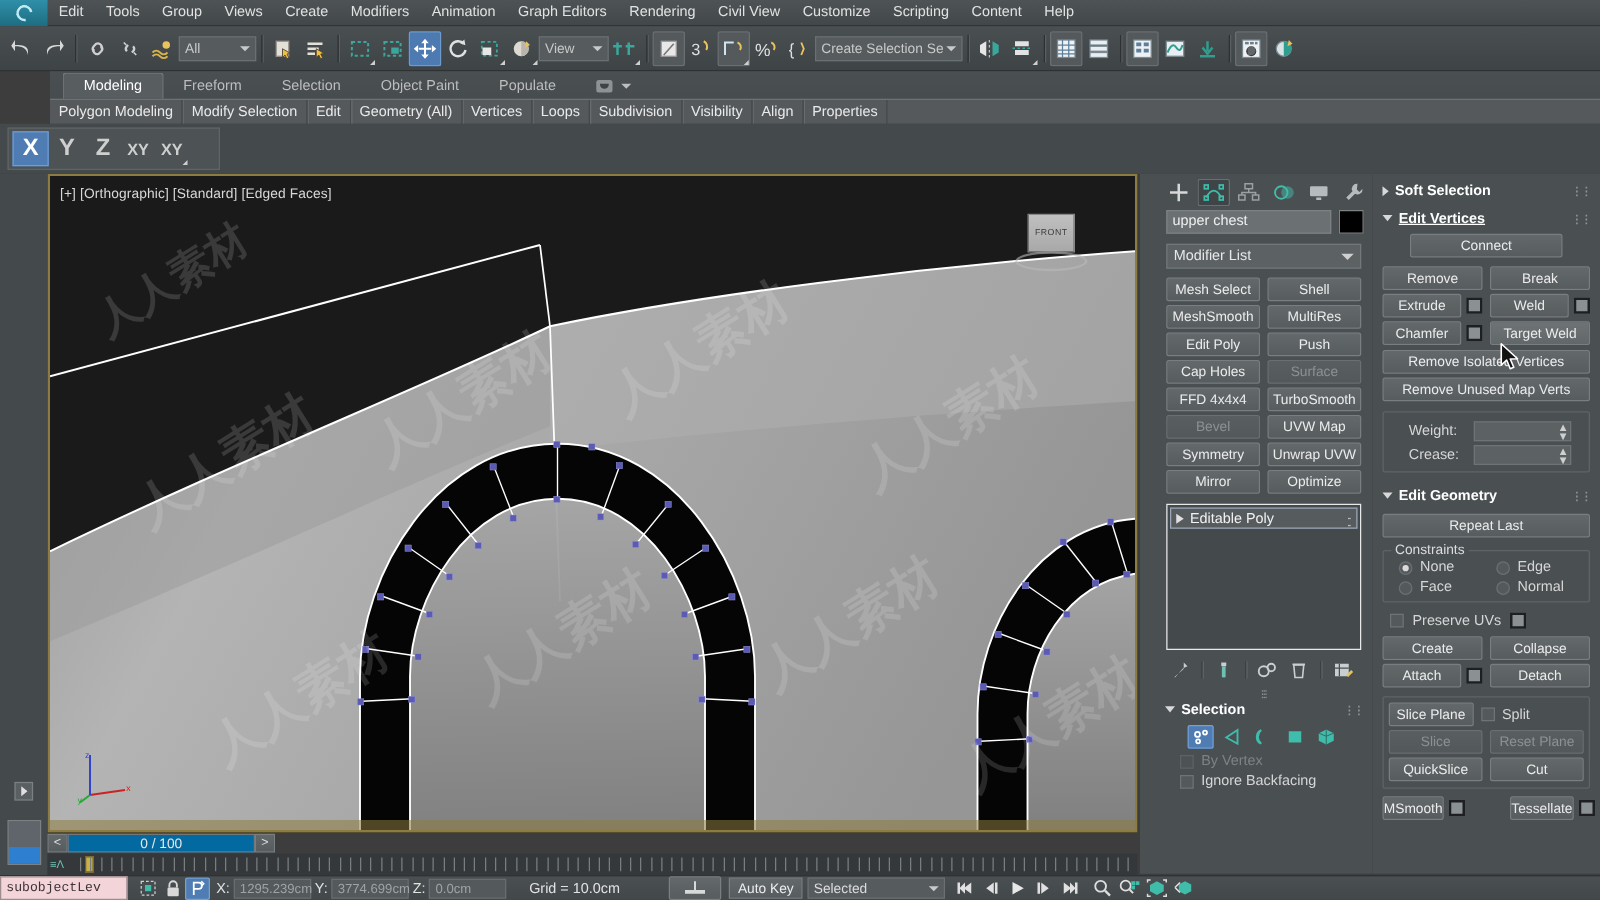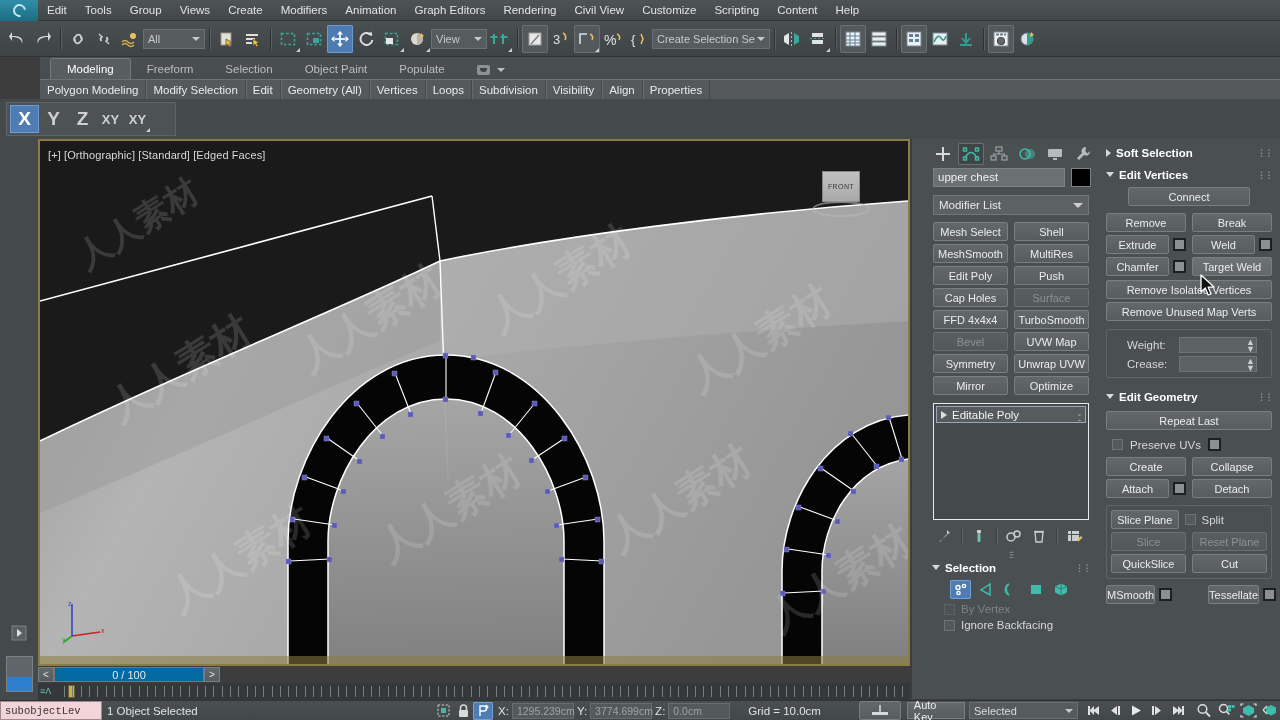--- a/index.html
+++ b/index.html
@@ -1016,21 +1016,21 @@
   </div>
 
   <div class="params">
 
     <div class="rollhdr" style="margin-top:5px;">
       <span class="tri closed"></span>
       <span>Soft Selection</span>
       <span class="dots">⋮⋮</span>
     </div>
 
-    <div class="rollhdr" style="margin-top:5px;">
+    <div class="rollhdr" style="margin-top:5px;text-decoration:underline;">
       <span class="tri open"></span>
       <span>Edit Vertices</span>
       <span class="dots">⋮⋮</span>
     </div>
 
     <div class="pgrid" style="grid-template-columns:1fr; padding:4px 30px 0 30px;">
       <div class="pbtn">Connect</div>
     </div>
 
     <div class="pgrid" style="padding-top:7px;">
@@ -1075,20 +1075,43 @@
     <div class="rollhdr" style="margin-top:10px;">
       <span class="tri open"></span>
       <span>Edit Geometry</span>
       <span class="dots">⋮⋮</span>
     </div>
 
     <div class="pgrid" style="grid-template-columns:1fr; padding-top:6px;">
       <div class="pbtn">Repeat Last</div>
     </div>
 
+    <div class="group" style="margin-top:10px;">
+      <div class="gtitle">Constraints</div>
+      <div class="radrow">
+        <div class="half">
+          <span class="rad on"></span>
+          <span>None</span>
+        </div>
+        <div class="half">
+          <span class="rad"></span>
+          <span>Edge</span>
+        </div>
+      </div>
+      <div class="radrow">
+        <div class="half">
+          <span class="rad"></span>
+          <span>Face</span>
+        </div>
+        <div class="half">
+          <span class="rad"></span>
+          <span>Normal</span>
+        </div>
+      </div>
+    </div>
 
     <div style="display:flex;align-items:center;gap:7px;padding:8px 0 0 14px;">
       <span class="ck"></span>
       <span style="font-size:11.5px;">Preserve UVs</span>
       <span class="setbox"></span>
     </div>
 
     <div class="pgrid" style="padding-top:6px;">
       <div class="pbtn">Create</div>
       <div class="pbtn">Collapse</div>
@@ -1122,21 +1145,20 @@
         </div>
       <div class="cell">
           <div class="pbtn">Tessellate</div>
         <div class="setbox"></div>
         </div>
     </div>
   </div>
 
   <div class="statusbar">
     <div style="width:108px;"></div>
-    <div class="sb-txt" style="width:330px;">1 Object Selected</div>
 
     <div class="sbtn">
       <svg width="15" height="15" viewBox="0 0 15 15">
           <rect x="2" y="2" width="11" height="11" fill="none" stroke="#cfcfcf" stroke-width="1" stroke-dasharray="2.2 1.6"></rect>
           <rect x="5" y="5" width="5" height="5" fill="#3fbcaa"></rect>
         </svg>
     </div>
     <div class="sbtn">
       <svg width="13" height="15" viewBox="0 0 13 15">
           <path d="M3.5 7 V5 a3 3 0 0 1 6 0 V7" fill="none" stroke="#d9d9d9" stroke-width="1.5"></path>

